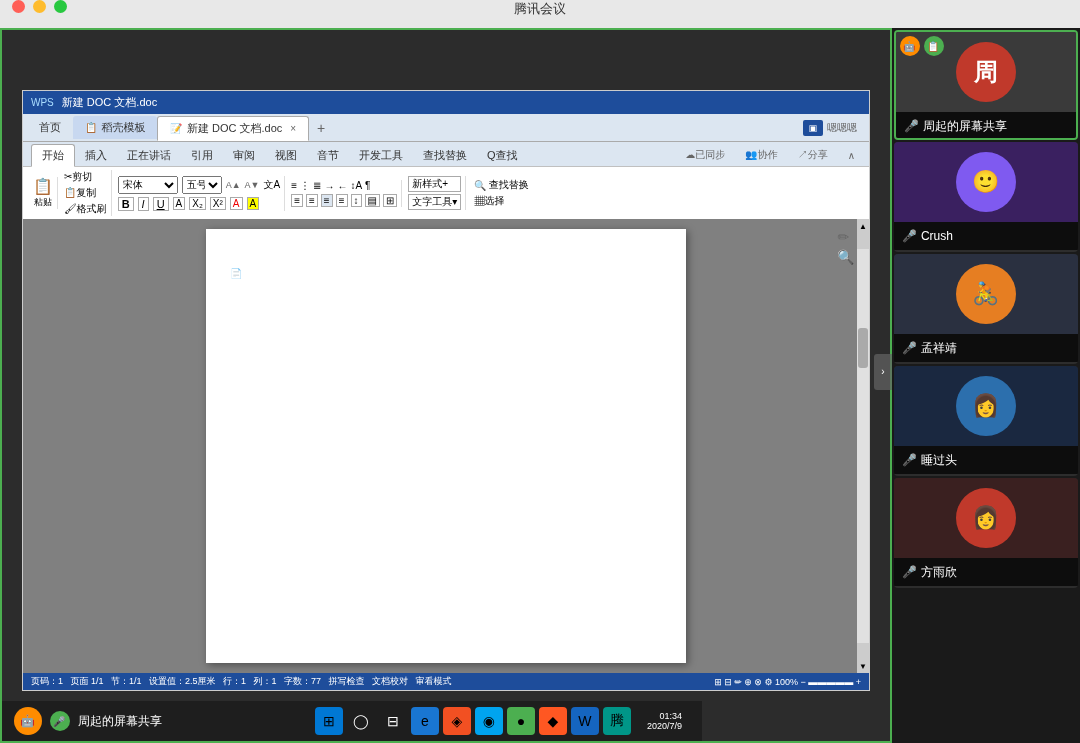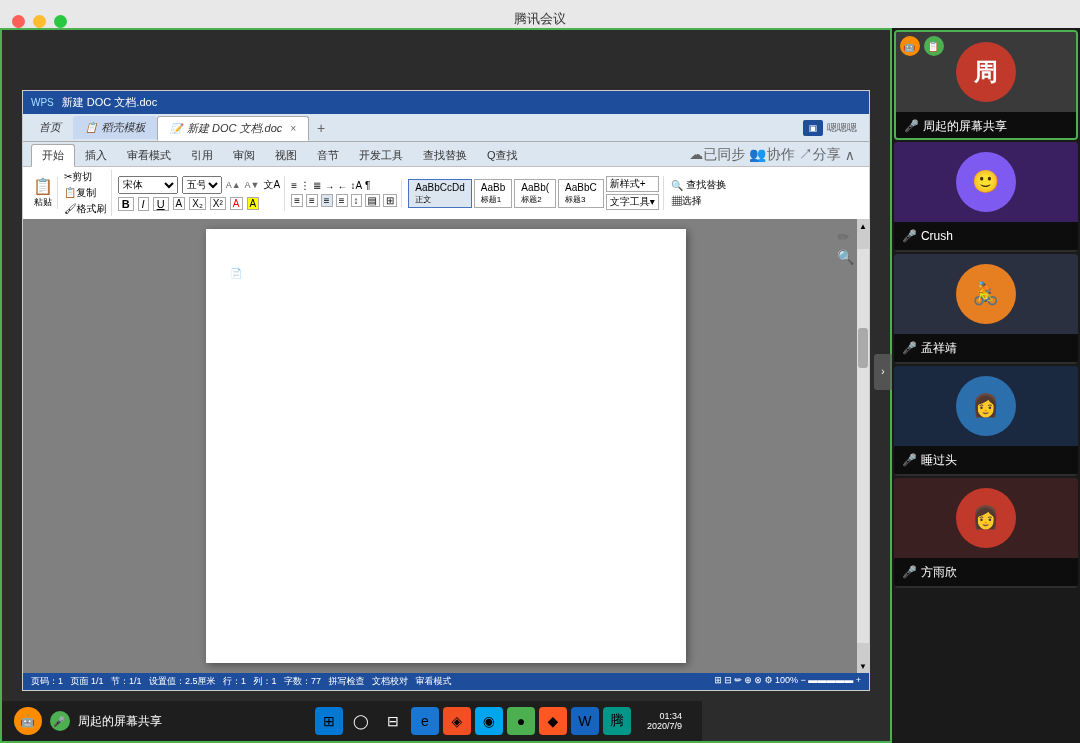--- a/index.html
+++ b/index.html
@@ -11,21 +11,21 @@
       overflow: hidden;
       position: relative;
     }
 
     
     .title-bar {
       width: 100%;
       height: 28px;
       background: #e8e8e8;
       display: flex;
-      align-items: flex-end;
+      align-items: flex-start;
       justify-content: center;
       position: relative;
     }
     .title-bar-buttons {
       position: absolute;
       left: 12px;
       display: flex;
       gap: 8px;
     }
     .tb-btn {
@@ -119,21 +119,20 @@
       height: 28px;
       border-bottom: 1px solid #aaa;
       padding: 0 4px;
     }
     .word-tab {
       padding: 4px 12px;
       font-size: 11px;
       color: #333;
       cursor: pointer;
       border-radius: 3px 3px 0 0;
-      font-style: italic;
     }
     .word-tab.active {
       background: white;
       border: 1px solid #aaa;
       border-bottom: 1px solid white;
       margin-bottom: -1px;
     }
     .word-tab-close {
       font-size: 10px;
       margin-left: 4px;
@@ -231,20 +230,21 @@
       border-radius: 3px;
     }
 
     
     .word-status-bar {
       background: #1e4d9b;
       color: white;
       font-size: 10px;
       padding: 2px 8px;
       display: flex;
+      align-items: center;
       gap: 12px;
     }
     .taskbar-icon {
       width: 28px;
       height: 28px;
       border-radius: 4px;
       display: flex;
       align-items: center;
       justify-content: center;
       font-size: 14px;
@@ -415,30 +415,30 @@
         <div style="flex:1"></div>
         <div style="display:flex;align-items:center;gap:4px;padding-right:8px">
           <div style="width:20px;height:16px;background:#1e4d9b;border-radius:2px;font-size:9px;color:white;display:flex;align-items:center;justify-content:center">▣</div>
           <span style="font-size:10px;color:#666">嗯嗯嗯</span>
         </div>
       </div>
 
       <div class="ribbon-tabs">
         <div class="ribbon-tab active" style="font-size:11px">开始</div>
         <div class="ribbon-tab">插入</div>
-        <div class="ribbon-tab">审看模式</div>
+        <div class="ribbon-tab">正在讲话</div>
         <div class="ribbon-tab">引用</div>
         <div class="ribbon-tab">审阅</div>
         <div class="ribbon-tab">视图</div>
         <div class="ribbon-tab">音节</div>
         <div class="ribbon-tab">开发工具</div>
         <div class="ribbon-tab">查找替换</div>
         <div class="ribbon-tab">Q查找</div>
         <div style="flex:1"></div>
-        <div style="font-size:14px;color:#666;padding:2px 6px;display:flex;gap:4px;align-items:center">
+        <div style="font-size:10px;color:#666;padding:2px 6px;display:flex;gap:20px;align-items:center">
           <span>☁已同步</span>
           <span>👥协作</span>
           <span>↗分享</span>
           <span>∧</span>
         </div>
       </div>
 
       <div class="ribbon-toolbar">
 
         <div class="ribbon-group">
@@ -505,26 +505,20 @@
               <span style="font-size:10px;cursor:pointer;border:1px solid #aaa;padding:0 2px;background:#dce6f1">≡</span>
               <span style="font-size:10px;cursor:pointer;border:1px solid #aaa;padding:0 2px">≡</span>
               <span style="font-size:10px;cursor:pointer;border:1px solid #aaa;padding:0 2px">↕</span>
               <span style="font-size:10px;cursor:pointer;border:1px solid #aaa;padding:0 2px">▤</span>
               <span style="font-size:10px;cursor:pointer;border:1px solid #aaa;padding:0 2px">⊞</span>
             </div>
           </div>
         </div>
 
         <div class="ribbon-group" style="display:flex;align-items:center;gap:2px">
-          <div style="display:flex;gap:2px;align-items:center;font-size:11px">
-            <div style="padding:2px 6px;border:1px solid #4472c4;background:#dce6f1;font-size:10px;cursor:pointer">AaBbCcDd<br><span style="font-size:8px">正文</span></div>
-            <div style="padding:2px 6px;border:1px solid #aaa;font-size:10px;cursor:pointer">AaBb<br><span style="font-size:8px">标题1</span></div>
-            <div style="padding:2px 6px;border:1px solid #aaa;font-size:10px;cursor:pointer">AaBb(<br><span style="font-size:8px">标题2</span></div>
-            <div style="padding:2px 6px;border:1px solid #aaa;font-size:10px;cursor:pointer">AaBbC<br><span style="font-size:8px">标题3</span></div>
-          </div>
           <div style="display:flex;flex-direction:column;gap:2px">
             <div style="font-size:10px;border:1px solid #aaa;padding:0 3px;cursor:pointer;display:flex;align-items:center">新样式+</div>
             <div style="font-size:10px;border:1px solid #aaa;padding:0 3px;cursor:pointer;display:flex;align-items:center">文字工具▾</div>
           </div>
         </div>
 
         <div style="display:flex;flex-direction:column;gap:2px;padding:0 6px">
           <div style="font-size:10px;display:flex;align-items:center;gap:2px;cursor:pointer">
             <span>🔍</span>查找替换
           </div>

